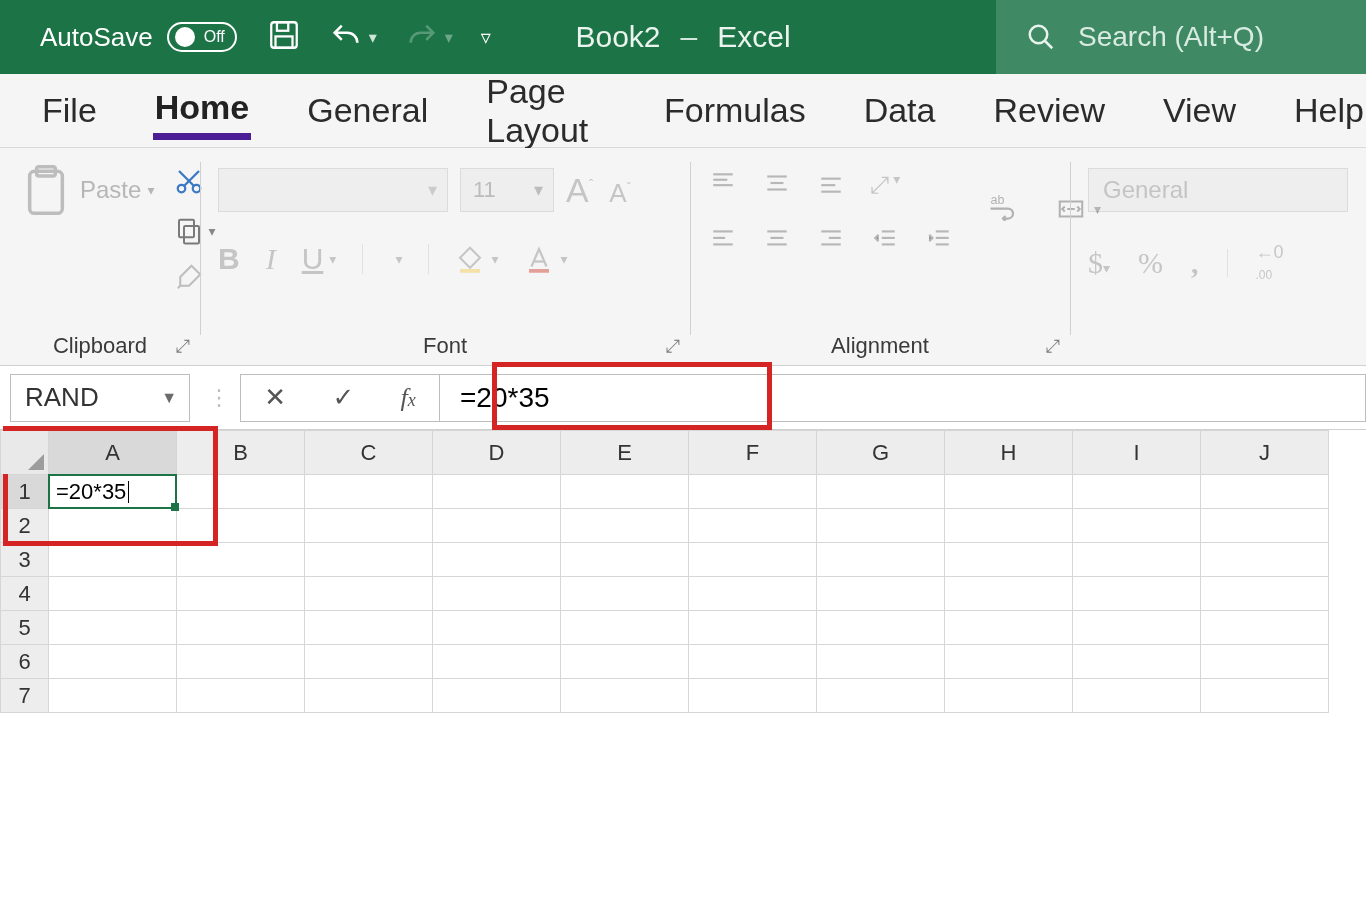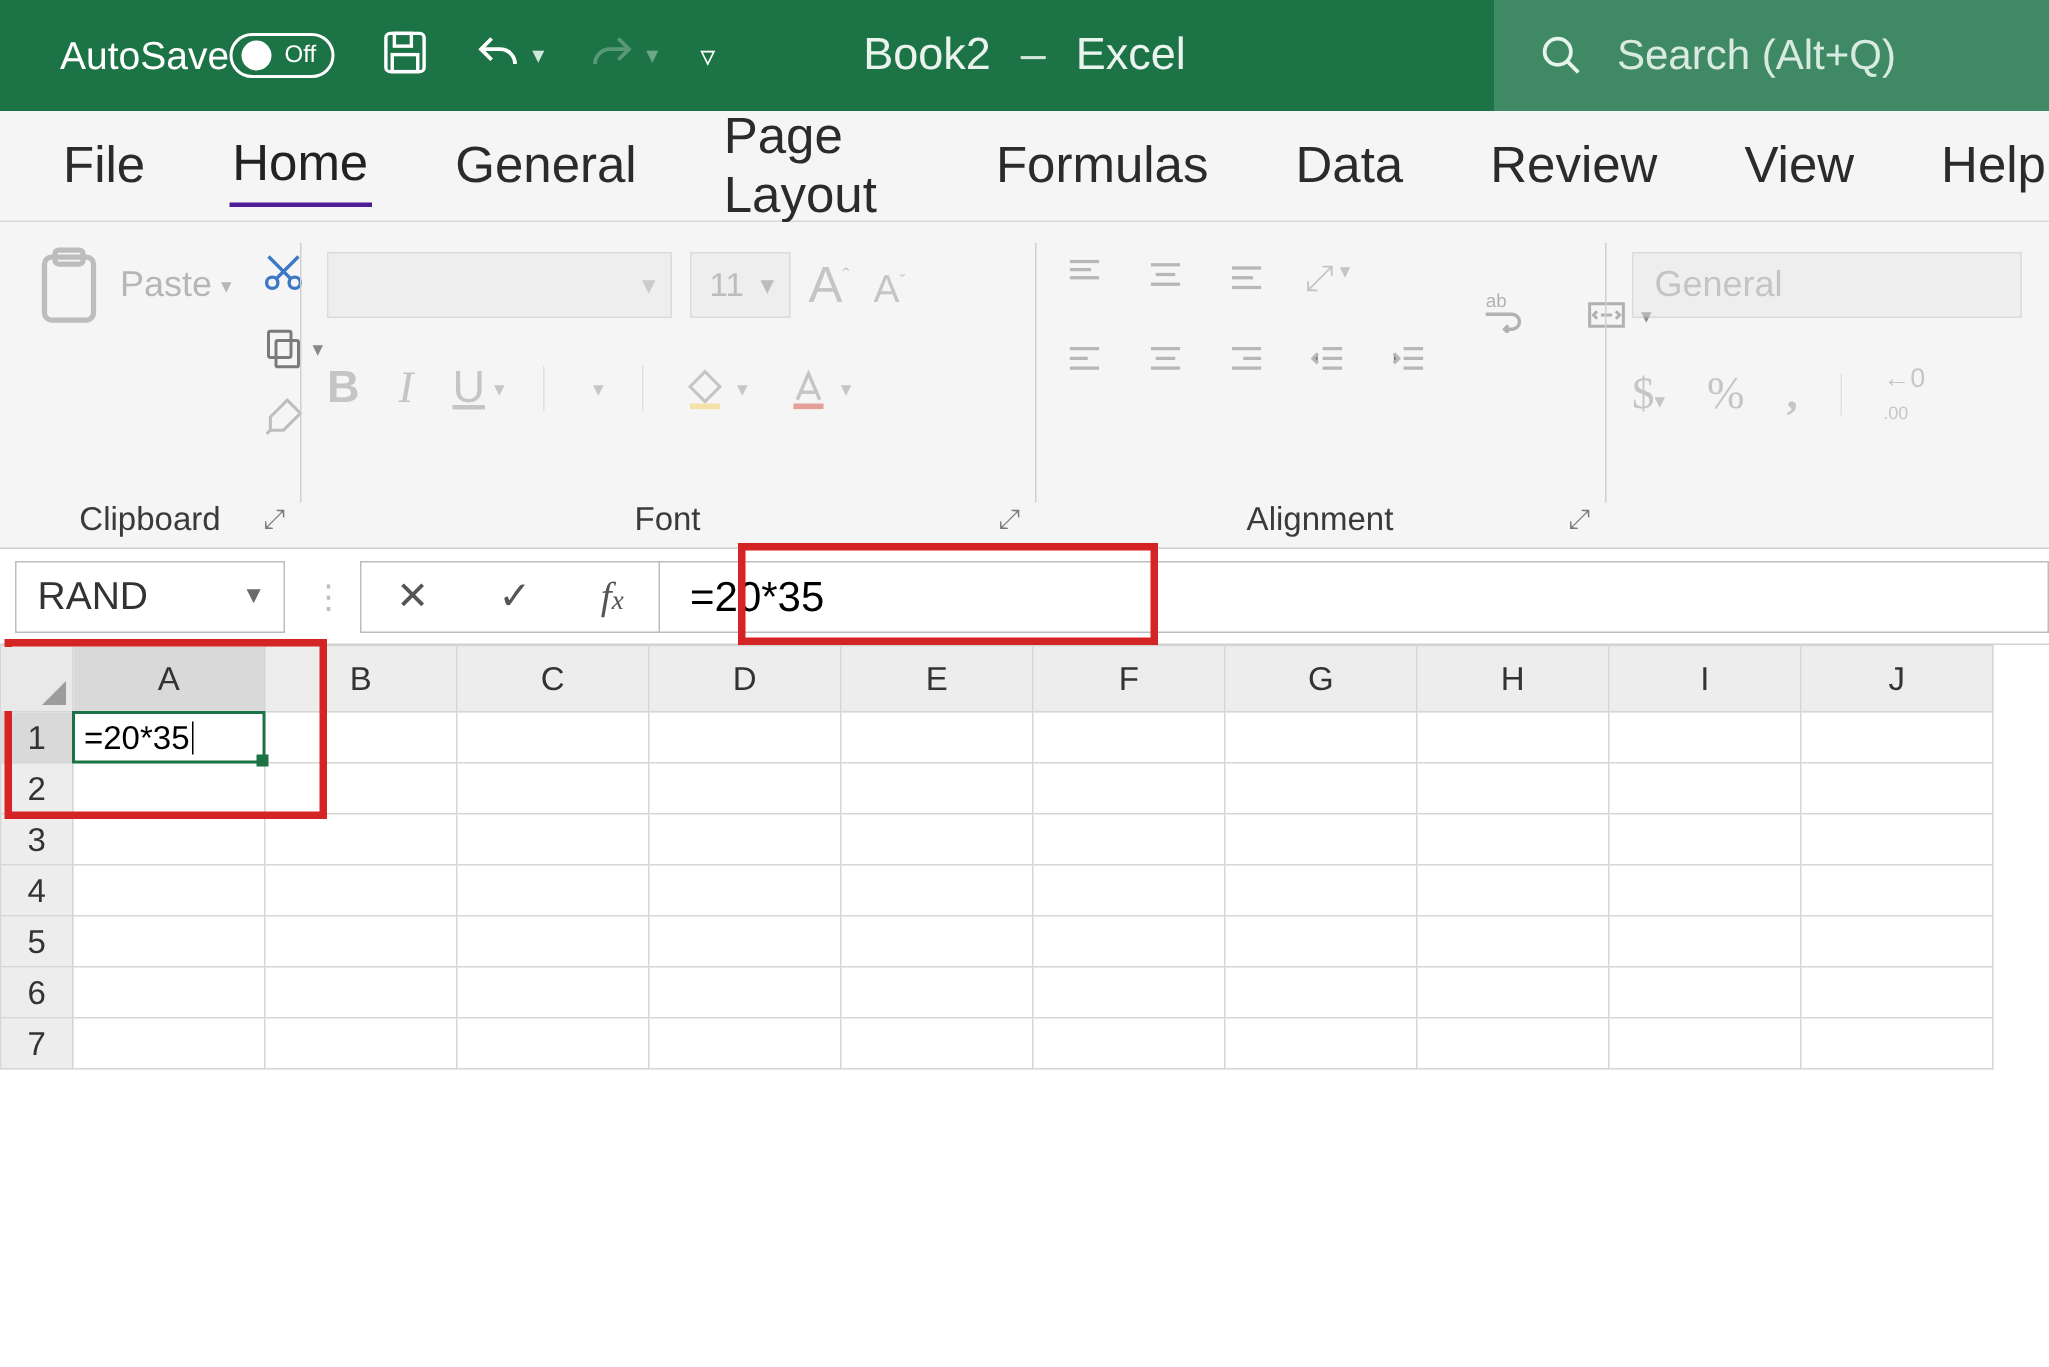--- a/index.html
+++ b/index.html
@@ -18,20 +18,21 @@
     background: #1c7346;
     color: #fff;
     display: flex;
     align-items: center;
     padding: 0 10px 0 40px;
     position: relative;
   }
   .autosave {
     display: flex;
     align-items: center;
+    gap: 14px;
     font-size: 26px;
     justify-content: space-between;
   }
   .autosave-toggle {
     width: 70px;
     height: 30px;
     border: 2px solid #fff;
     border-radius: 20px;
     display: flex;
     align-items: center;
@@ -61,21 +62,21 @@
     font-size:28px; color:#d9ebe1;
   }
   .searchbox svg{width:30px;height:30px;}
   
   .tabs {
     height:74px; background:#f5f5f5; border-bottom:1px solid #d9d9d9;
     display:flex; align-items:center; gap:54px; padding-left:40px;
     font-size:34px; color:#2b2b2b;
   }
   .tab { padding:6px 2px; cursor:pointer;}
-  .tab.active { font-weight:400; border-bottom:3px solid #4c1d95; color:#222;}
+  .tab.active { font-weight:700; border-bottom:7px solid #4c1d95; color:#222;}
   
   .ribbon {
     height:218px; background:#f5f5f5; border-bottom:1px solid #d0d0d0;
     display:flex; position:relative;
   }
   .group {
     padding:14px 18px 6px 18px; display:flex; flex-direction:column;
     height:100%; position:relative;
   }
   .group + .group::before{
@@ -101,21 +102,21 @@
   .ghost{ opacity:.45; }
   .font-group{ width:490px;}
   .font-group .row1{ display:flex; gap:12px; align-items:center; margin-top:6px;}
   .fake-select{
     height:44px; background:#e6e6e6; border:1px solid #bdbdbd;
     display:flex; align-items:center; justify-content:flex-end; padding:0 10px;
     color:#9a9a9a;
   }
   .fake-select .caret{font-size:18px;}
   .fontname{width:230px;}
-  .fontsize{width:67px; justify-content:space-between; font-size:22px; color:#787878; padding-left:12px;}
+  .fontsize{width:94px; justify-content:space-between; font-size:22px; color:#787878; padding-left:12px;}
   .aa{ color:#8c8c8c; font-size:30px; display:flex; gap:16px; align-items:baseline;}
   .aa span:first-child{font-size:34px;}
   .font-group .row2{ display:flex; gap:26px; align-items:center; margin-top:30px; color:#8c8c8c; font-size:30px;}
   .row2 .b{font-weight:700;}
   .row2 .i{font-style:italic; font-family:Georgia,serif;}
   .row2 .u{text-decoration:underline;}
   .row2 .pair{display:flex;align-items:center;gap:6px;}
   .row2 .small-caret{font-size:14px;}
   .vline-mini{width:1px;height:30px;background:#c8c8c8;}
   .fillbucket,.fontcolor{display:inline-flex;align-items:center;gap:4px;}

